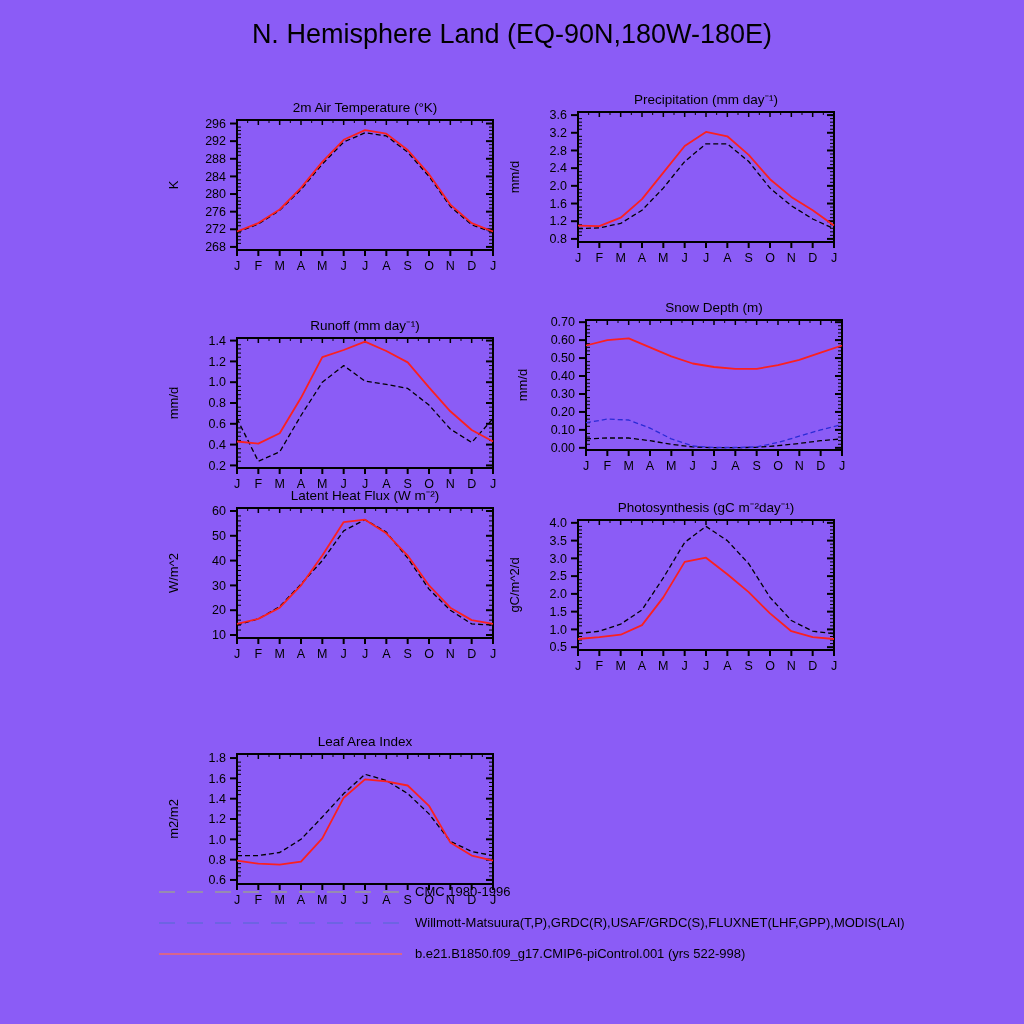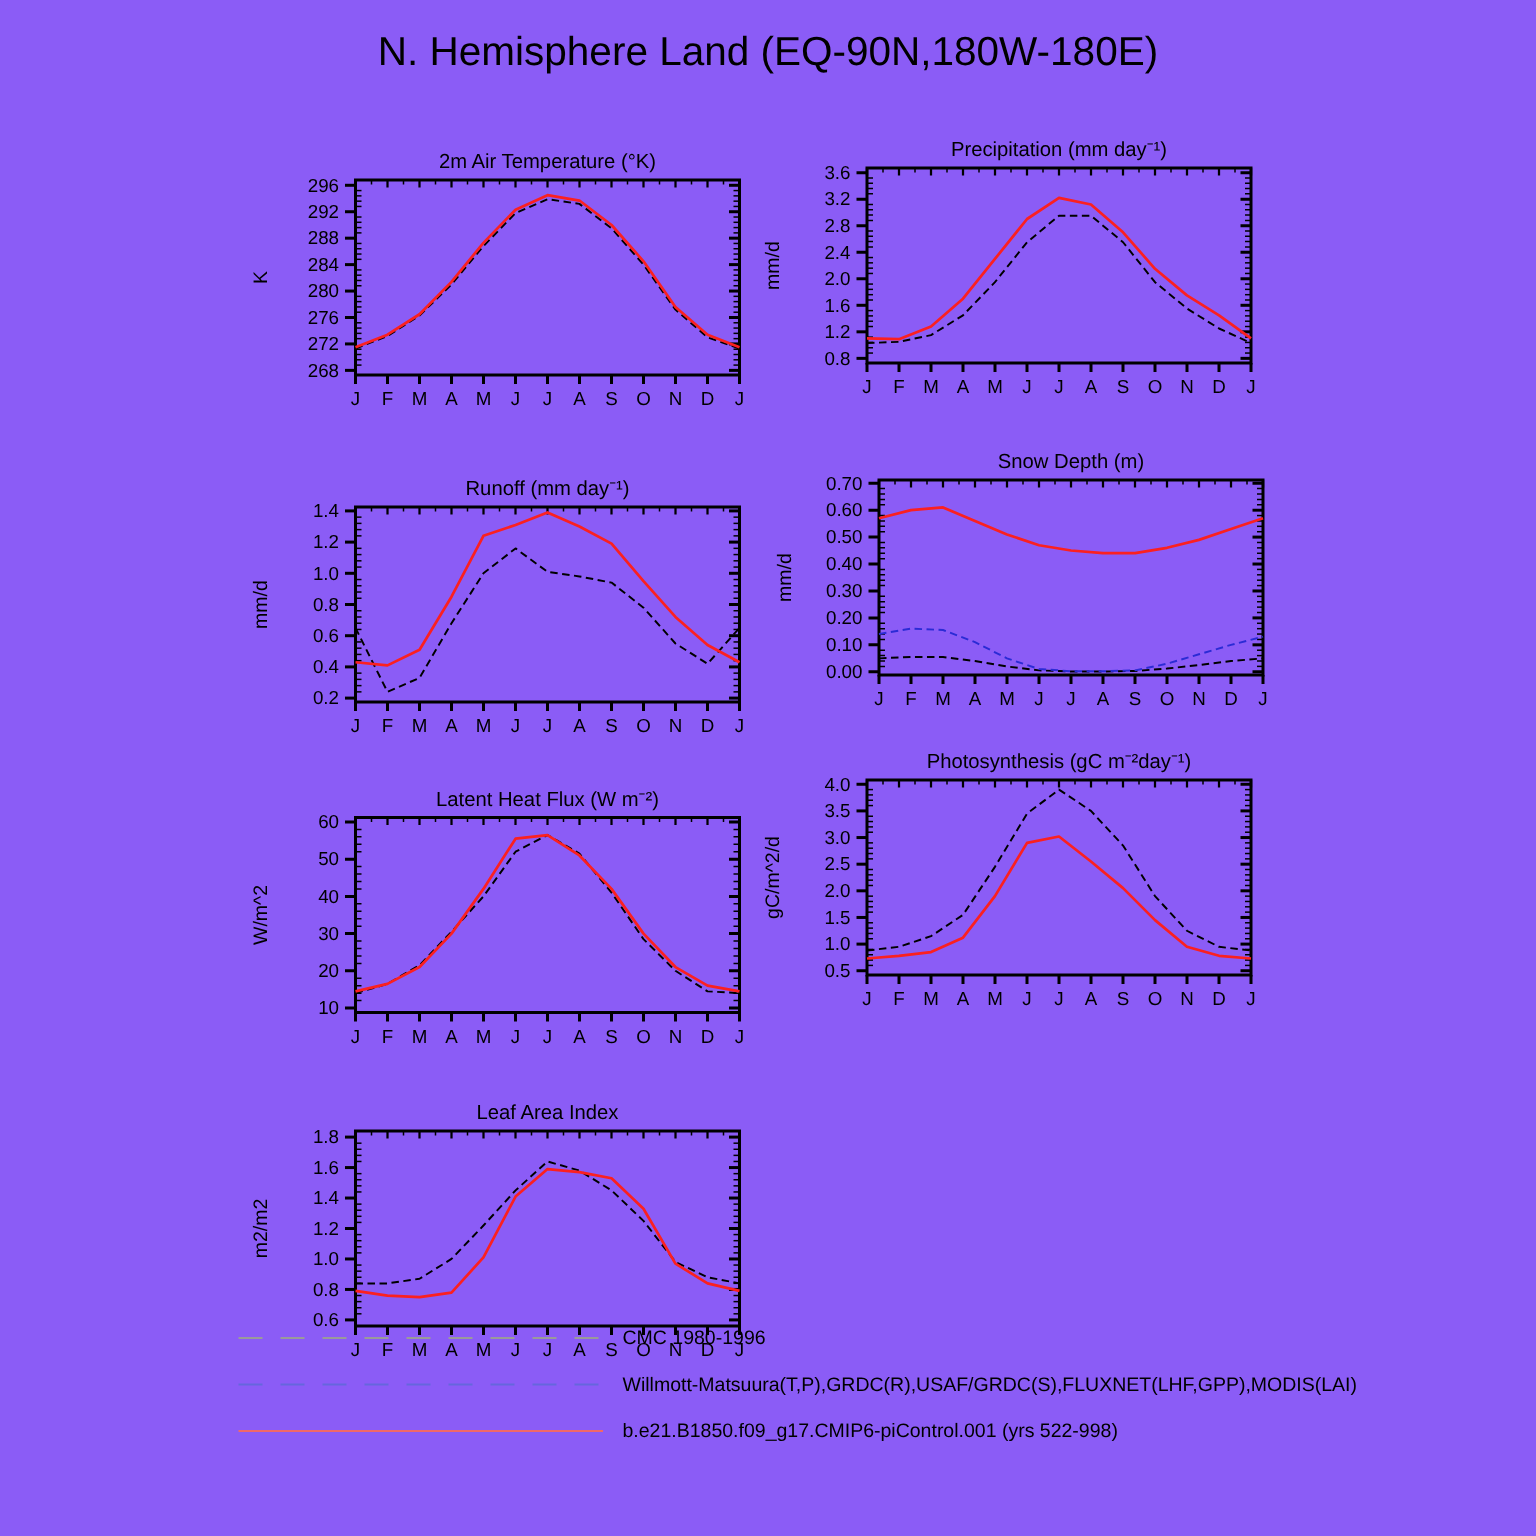--- a/index.html
+++ b/index.html
@@ -560,21 +560,21 @@
         <text x="309.66666666666663" y="172" font-size="12.5px" text-anchor="middle">D</text>
         <line x1="320.33333333333337" y1="22" x2="320.33333333333337" y2="25" stroke="#000" stroke-width="1"></line>
         <line x1="331" y1="152" x2="331" y2="158" stroke="#000" stroke-width="2"></line>
         <line x1="331" y1="22" x2="331" y2="27" stroke="#000" stroke-width="1.5"></line>
         <text x="331" y="172" font-size="12.5px" text-anchor="middle">J</text>
         <rect x="75" y="22" width="256" height="130" fill="none" stroke="#000" stroke-width="2"></rect>
         <polyline points="75.0,140.9 96.3,140.0 117.7,140.0 139.0,142.7 160.3,146.3 181.7,148.9 203.0,149.7 224.3,149.7 245.7,149.3 267.0,147.7 288.3,145.4 309.7,142.7 331.0,140.9" fill="none" stroke="#000000" stroke-width="1.3" stroke-linejoin="round" stroke-dasharray="5 3"></polyline>
         <polyline points="75.0,124.7 96.3,121.1 117.7,122.0 139.0,130.1 160.3,140.9 181.7,148.0 203.0,149.5 224.3,149.5 245.7,148.9 267.0,144.5 288.3,138.2 309.7,131.9 331.0,126.5" fill="none" stroke="#2b2bd5" stroke-width="1.3" stroke-linejoin="round" stroke-dasharray="5 3"></polyline>
         <polyline points="75.0,47.5 96.3,42.1 117.7,40.3 139.0,49.3 160.3,58.3 181.7,65.5 203.0,69.0 224.3,70.8 245.7,70.8 267.0,67.2 288.3,61.9 309.7,54.7 331.0,47.5" fill="none" stroke="#fb2020" stroke-width="1.8" stroke-linejoin="round"></polyline>
       </svg></div>
-  <div class="chart" style="left:162px;top:491px"><svg width="346" height="182">
+  <div class="chart" style="left:162px;top:454px"><svg width="346" height="182">
         <text x="203" y="14" font-size="13.5px" text-anchor="middle">Latent Heat Flux (W m⁻²)</text>
         <text x="16" y="87" font-size="13px" text-anchor="middle" transform="rotate(-90 16 87)">W/m^2</text>
         <line x1="68" y1="149.0229007633588" x2="75" y2="149.0229007633588" stroke="#000" stroke-width="2"></line>
         <line x1="324" y1="149.0229007633588" x2="331" y2="149.0229007633588" stroke="#000" stroke-width="2"></line>
         <text x="64" y="153.22290076335878" font-size="12.5px" text-anchor="end">10</text>
         <line x1="68" y1="124.21374045801527" x2="75" y2="124.21374045801527" stroke="#000" stroke-width="2"></line>
         <line x1="324" y1="124.21374045801527" x2="331" y2="124.21374045801527" stroke="#000" stroke-width="2"></line>
         <text x="64" y="128.41374045801527" font-size="12.5px" text-anchor="end">20</text>
         <line x1="68" y1="99.40458015267176" x2="75" y2="99.40458015267176" stroke="#000" stroke-width="2"></line>
         <line x1="324" y1="99.40458015267176" x2="331" y2="99.40458015267176" stroke="#000" stroke-width="2"></line>

